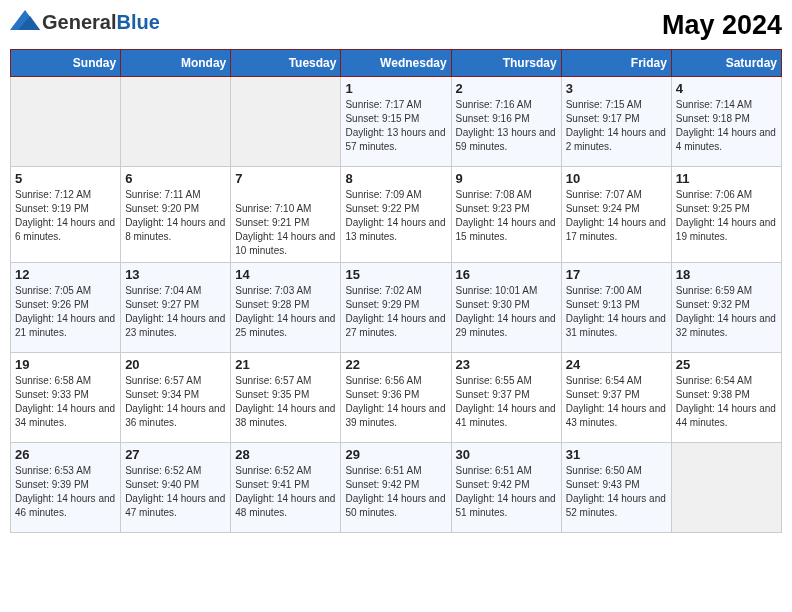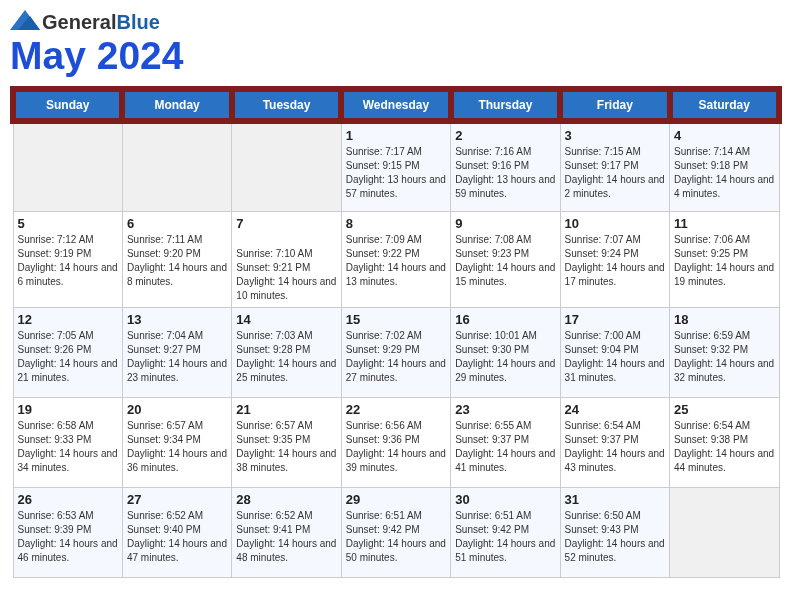--- a/index.html
+++ b/index.html
@@ -8,21 +8,20 @@
       background: #fff;
       width: 792px;
       min-height: 612px;
       padding: 10px;
     }
     .header {
       display: flex;
       justify-content: space-between;
       align-items: flex-start;
       margin-bottom: 8px;
-      flex-direction: column;
     }
     .logo {
       display: flex;
       align-items: center;
     }
     .logo-text-general {
       font-size: 20px;
       font-weight: bold;
       color: #333;
     }
@@ -33,41 +32,41 @@
     }
     .logo-icon {
       width: 30px;
       height: 24px;
       margin-right: 2px;
     }
     .title-block {
       text-align: right;
     }
     .main-title {
-      font-size: 39px;
-      font-weight: bold;
-      color: #1d4ed8;
+      font-size: 27px;
+      font-weight: bold;
+      color: #000000;
     }
     .subtitle {
       font-size: 14px;
       color: #555;
     }
     table {
       width: 100%;
       border-collapse: collapse;
       table-layout: fixed;
     }
     th {
       background-color: #2a72c3;
       color: #fff;
       font-size: 12px;
       font-weight: bold;
       padding: 6px 4px;
-      text-align: center;
-      border: 6px solid #7f1d1d;
+      text-align: right;
+      border: 1px solid #7f1d1d;
     }
     td {
       border: 1px solid #ccc;
       vertical-align: top;
       padding: 4px;
       font-size: 10.5px;
       color: #333;
       height: 90px;
     }
     .day-num {
@@ -222,21 +221,21 @@
         </td>
         <td>
           <div class="day-num">16</div>
           <div class="day-info" style="white-space: pre-line;">Sunrise: 10:01 AM
 Sunset: 9:30 PM
 Daylight: 14 hours and 29 minutes.</div>
         </td>
         <td>
           <div class="day-num">17</div>
           <div class="day-info" style="white-space: pre-line;">Sunrise: 7:00 AM
-Sunset: 9:04 PM
+Sunset: 9:13 PM
 Daylight: 14 hours and 31 minutes.</div>
         </td>
         <td>
           <div class="day-num">18</div>
           <div class="day-info" style="white-space: pre-line;">Sunrise: 6:59 AM
 Sunset: 9:32 PM
 Daylight: 14 hours and 32 minutes.</div>
         </td>
       </tr>
       <tr>

